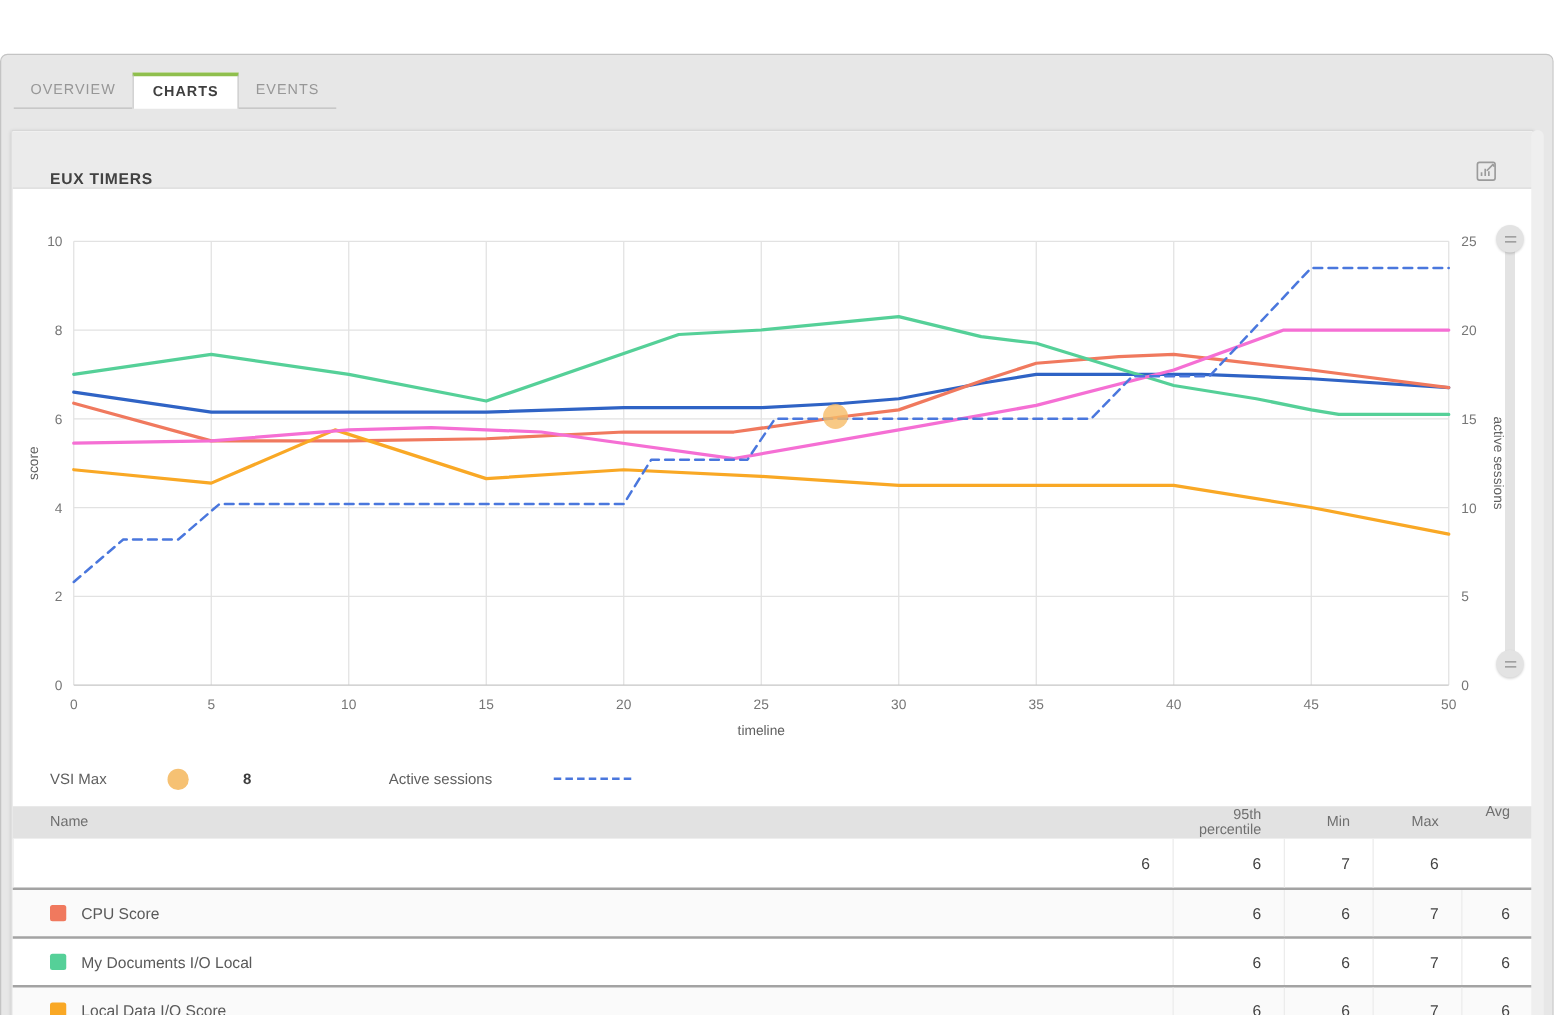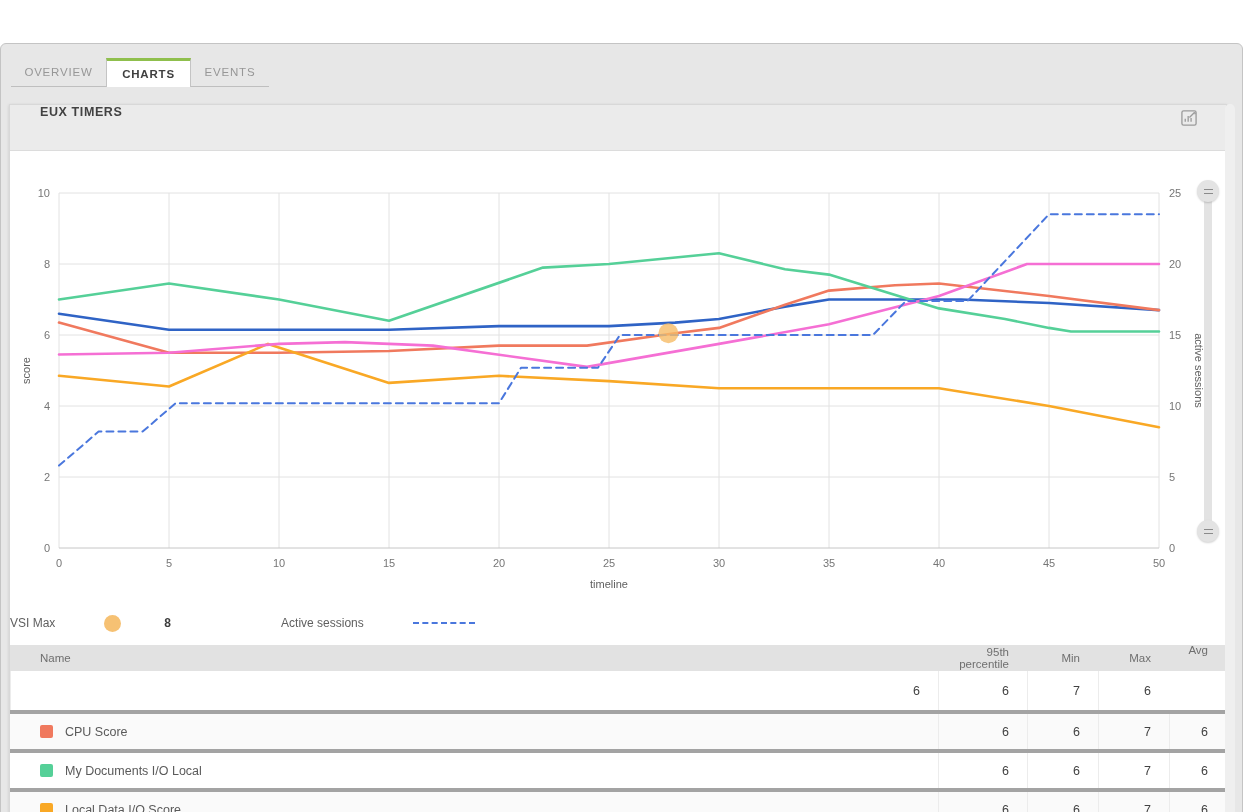--- a/index.html
+++ b/index.html
@@ -17,56 +17,56 @@
   .tab.w1{ width:95px; } .tab.w2{ width:85px; } .tab.w3{ width:78px; }
   .tab.active { background:#fff; color:#3f3f3f; font-weight:bold;
                 border-top:3px solid #8fbf4d; border-left:1px solid #c4c4c4;
                 border-right:1px solid #c4c4c4; border-bottom:none; }
 
   
   .panel { position:absolute; left:8px; top:60px; width:1218px; height:744px;
            background:#fff; border:1px solid #d8d8d8; box-shadow:0 1px 3px rgba(0,0,0,.14);
            overflow:hidden; }
   .panel-header { height:46px; background:#ebebeb; border-bottom:1px solid #dcdcdc;
-                  display:flex; align-items:flex-start; padding:0 24px 0 30px; }
+                  display:flex; align-items:flex-end; padding:0 24px 0 30px; }
   .panel-title { font-size:12.5px; font-weight:bold; letter-spacing:.6px; color:#424242; flex:1; }
   .icon-btn { width:26px; height:26px; display:flex; align-items:center; justify-content:center; cursor:pointer; }
 
   
   .chart-wrap { position:relative; width:1218px; height:450px; }
   .chart-wrap svg.main { position:absolute; left:0; top:0; }
   .tick { font-size:11px; fill:#767676; font-family:"Liberation Sans",sans-serif; }
   .axis-label { font-size:11px; fill:#5f5f5f; font-family:"Liberation Sans",sans-serif; }
 
   .vslider { position:absolute; left:1187px; top:29px; width:22px; height:362px; }
   .vtrack { position:absolute; left:7px; top:11px; width:8px; height:340px;
             background:#e3e3e3; border-radius:4px; }
   .vhandle { position:absolute; left:0; width:22px; height:22px; border-radius:50%;
              background:#e3e3e3; box-shadow:0 1px 2px rgba(0,0,0,.18); cursor:grab;
              display:flex; align-items:center; justify-content:center; }
   .vhandle.top { top:0; } .vhandle.bottom { top:340px; }
   .grip { display:block; width:9px; height:5px;
           border-top:1.5px solid #8a8a8a; border-bottom:1.5px solid #8a8a8a; }
 
   
-  .legend { height:44px; display:flex; align-items:center; 
+  .legend { height:44px; display:flex; align-items:center; padding-left:30px;
             font-size:12px; color:#5f5f5f;gap:33px; }
   .vsi-dot { width:17px; height:17px; border-radius:50%; background:#f6c173; margin:0 10px 0 16px; }
   .vsi-val { font-weight:bold; color:#3d3d3d; }
   .leg-gap { width:44px; }
   .dash-sample { width:62px; height:0; border-top:2px dashed #4a77dd; margin-left:16px; }
 
   
   .table-header, .trow { display:grid; grid-template-columns:1fr 89px 71px 71px 57px; }
   .table-header { height:26px; background:#e2e2e2; align-items:center; }
   .th { font-size:11.5px; color:#6f6f6f; }
   .th.name { padding-left:30px; }
   .th.num { text-align:right; padding-right:18px; }
   .th.avg { transform:translateY(-8px); }
-  .trow { height:39px; border-top:4px solid #a3a3a3; background:#fff; cursor:pointer; }
+  .trow { height:39px; border-top:2px solid #a3a3a3; background:#fff; cursor:pointer; }
   .trow:nth-child(even) { background:#fafafa; }
   .trow:first-child { border-top:none; }
   .cell { display:flex; align-items:center; font-size:12.5px; color:#5a5a5a; }
   .cell.name { padding-left:30px; }
   .cell.num { justify-content:flex-end; padding-right:18px; color:#424242;
               border-left:1px solid #ececec; }
   .swatch { width:13px; height:13px; border-radius:2px; margin-right:12px; flex:none; }
 
   
   .scroll-strip { position:absolute; right:7px; top:60px; bottom:8px; width:10px;

